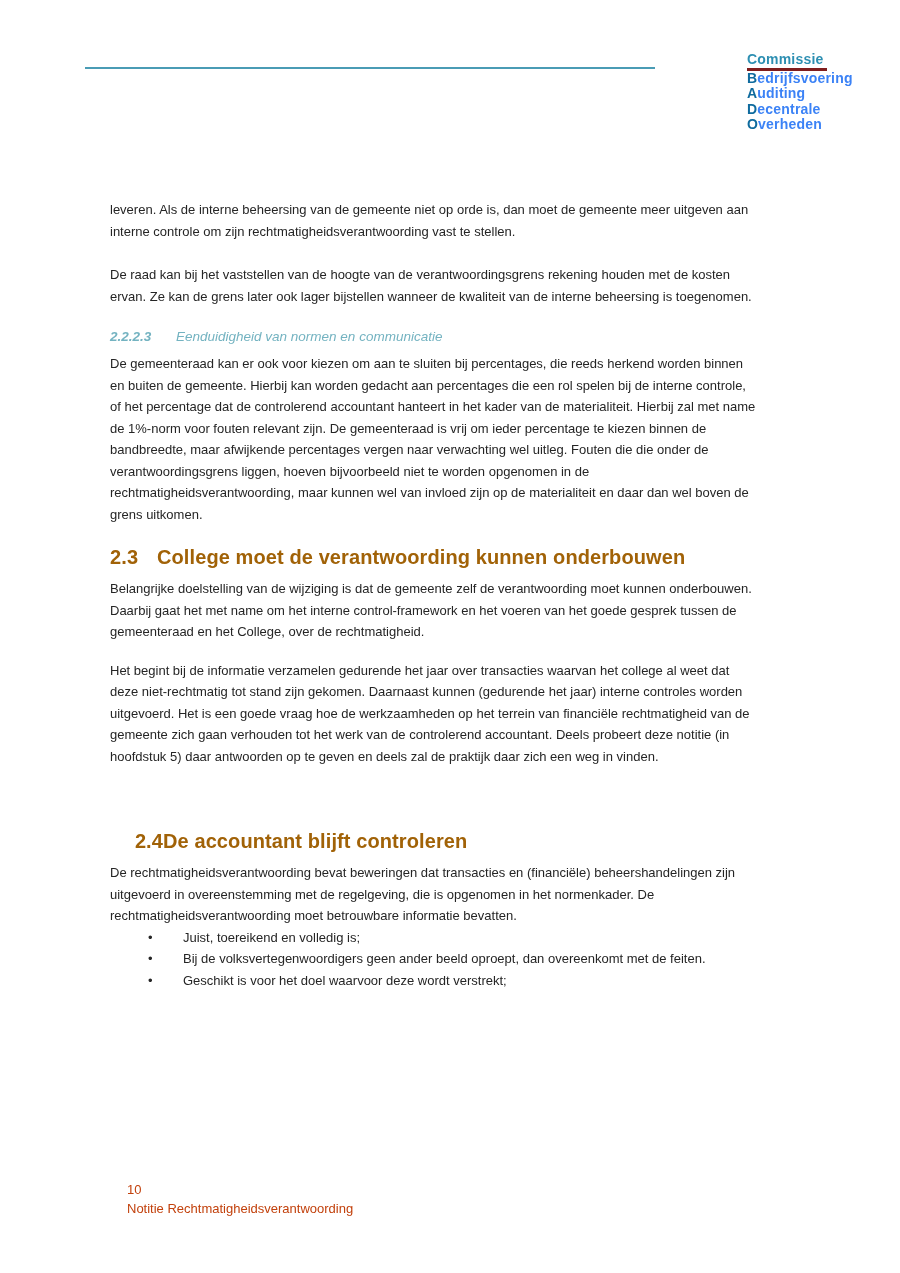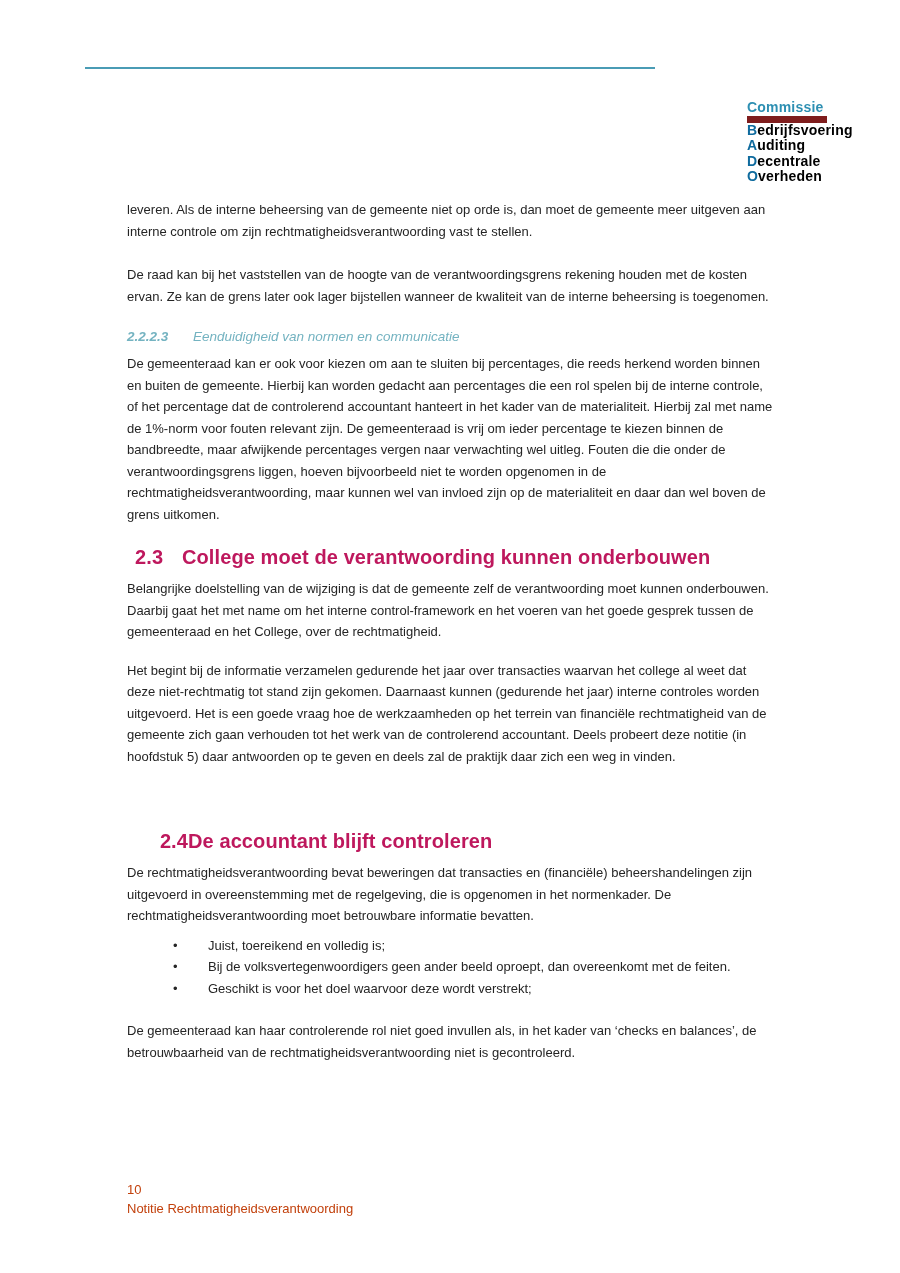--- a/index.html
+++ b/index.html
@@ -21,63 +21,62 @@
     position:absolute;
     left:747px;top:52px;
     font-size:14px;font-weight:bold;
     line-height:15.5px;
     letter-spacing:0.2px;
     white-space:nowrap;
   }
   .logo-commissie{
     display:inline-block;
     color:#2d8fb2;
-    border-bottom:7px solid #7f1d1d;
+    border-bottom:3px solid #7f1d1d;
     padding-right:3px;
     padding-bottom:0px;
-    margin-top:48px;
   }
   .logo-line .initial{color:#0f6b9e;}
-  .logo-line .rest{color:#000000;}
+  .logo-line .rest{color:#3b82f6;}
   .content{
     position:absolute;
-    left:127px;top:199px;
+    left:110px;top:199px;
     width:646px;
     font-size:13px;
     line-height:21.5px;
   }
   .content p{margin:0;}
   p.p2{margin-top:22px;}
   .sub-heading{
     margin-top:21px;
     color:#74b3c1;
     font-style:italic;
     font-size:13.5px;
     line-height:18px;
   }
   .sub-heading .h-num{display:inline-block;width:66px;font-style:italic;font-weight:bold;}
   p.p3{margin-top:7px;}
   .section-heading{
-    margin:8px;
-    color:#be185d;
+    margin:0;
+    color:#a16207;
     font-size:20px;
     font-weight:600;
     line-height:26px;
     letter-spacing:0.1px;
   }
   .section-heading.h23{margin-top:19px;}
   .section-heading.h23 .h-num{display:inline-block;width:47px;}
   .section-heading.h24{margin-top:61px;}
   .section-heading.h24 .h-num{display:inline-block;width:53px;text-align:right;}
   p.p4{margin-top:8px;}
   p.p5{margin-top:17px;}
   p.p6{margin-top:8px;}
   p.p7{margin-top:14px;}
   ul.bullet-list{
-    margin:8px;padding:0;list-style:none;
+    margin:0;padding:0;list-style:none;
   }
   ul.bullet-list li{
     position:relative;
     padding-left:73px;
   }
   ul.bullet-list li::before{
     content:"\2022";
     position:absolute;
     left:38px;top:0;
   }
@@ -141,21 +140,20 @@
 
     <p class="p6">De rechtmatigheidsverantwoording bevat beweringen dat transacties en (financiële) beheershandelingen zijn uitgevoerd in overeenstemming met de regelgeving, die is opgenomen in het normenkader. De rechtmatigheidsverantwoording moet betrouwbare informatie bevatten.</p>
 
 
     <ul class="bullet-list">
       <li>Juist, toereikend en volledig is;</li>
       <li>Bij de volksvertegenwoordigers geen ander beeld oproept, dan overeenkomt met de feiten.</li>
       <li>Geschikt is voor het doel waarvoor deze wordt verstrekt;</li>
     </ul>
 
-    <p class="p8">De gemeenteraad kan haar controlerende rol niet goed invullen als, in het kader van ‘checks en balances’, de betrouwbaarheid van de rechtmatigheidsverantwoording niet is gecontroleerd.</p>
 
   </div>
 
   <div class="footer">
     <div>10</div>
     <div>Notitie Rechtmatigheidsverantwoording</div>
   </div>
 
 </div>
 

